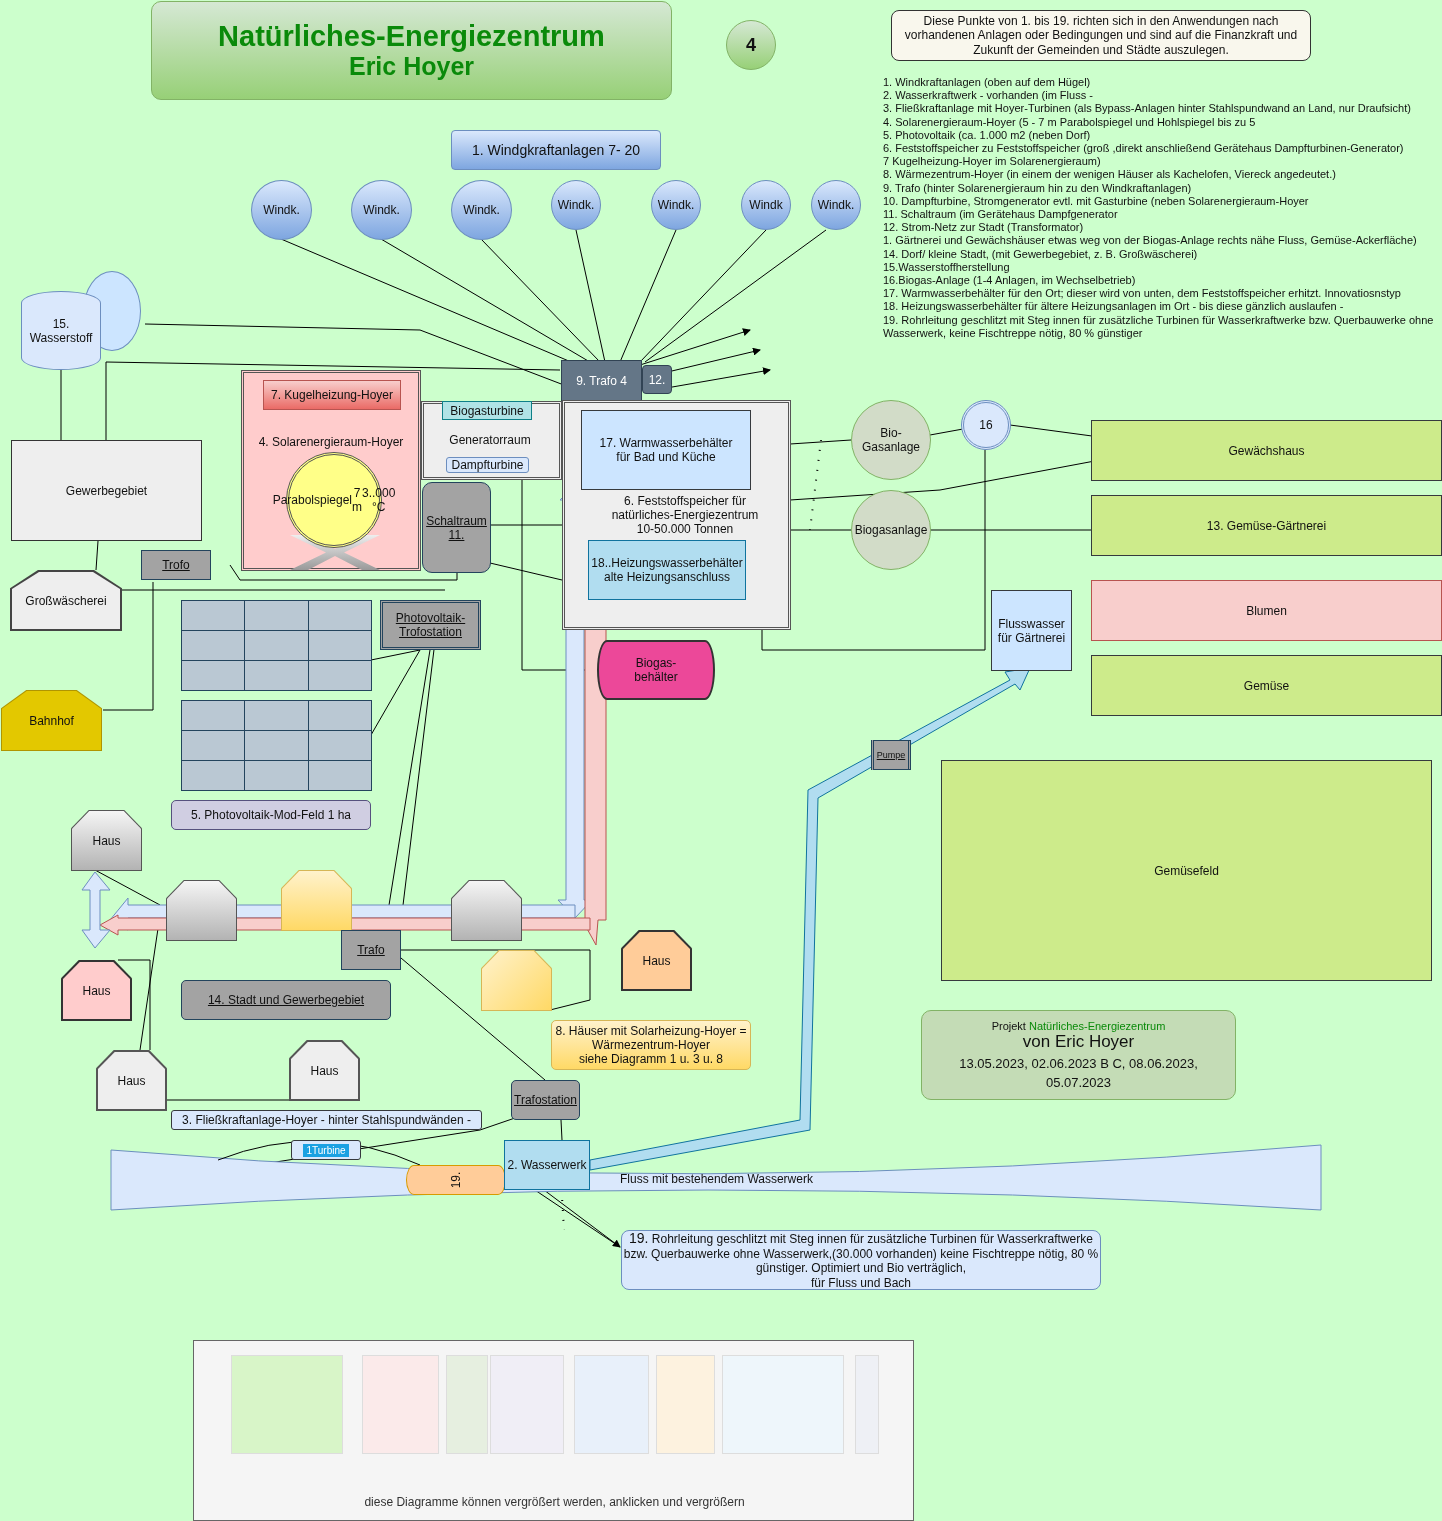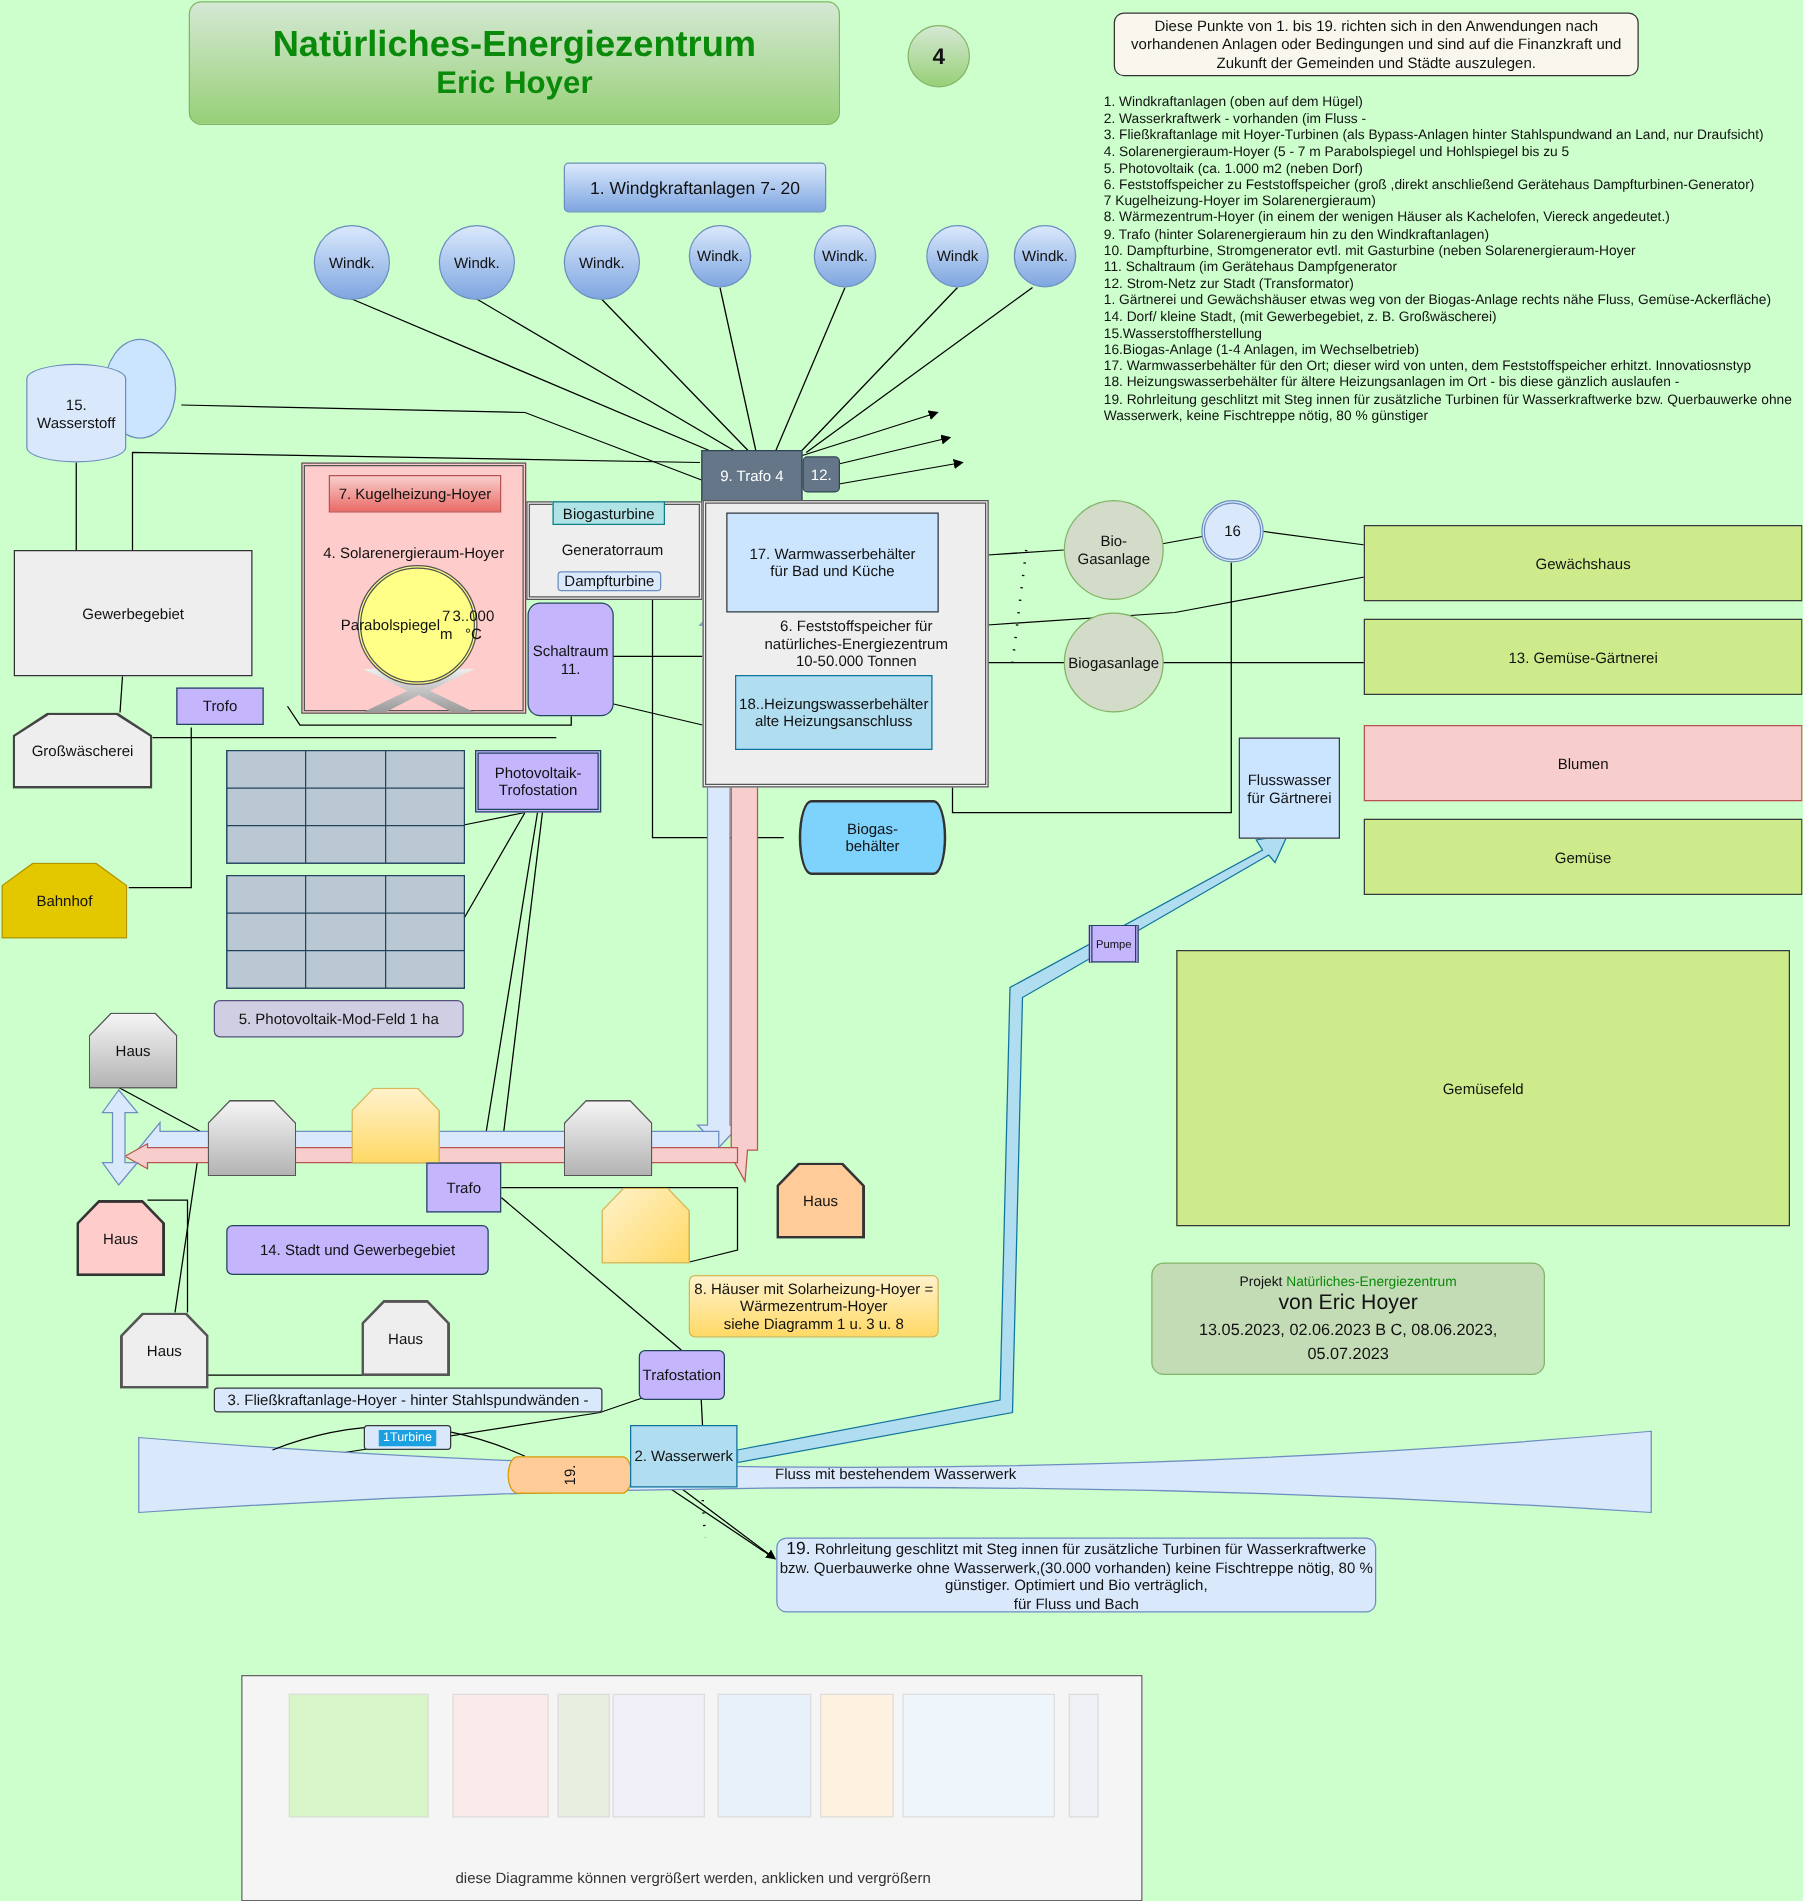--- a/index.html
+++ b/index.html
@@ -15,21 +15,21 @@
   .page-num { left:726px; top:20px; width:50px; height:50px; border-radius:50%; border:1px solid #82b366;
               background:linear-gradient(#d5e8d4,#97d077); font-weight:bold; font-size:18px; }
   .note-box { left:891px; top:10px; width:420px; height:51px; border:1px solid #333; border-radius:8px; background:#f9f7ed; font-size:12px; line-height:1.2; padding:2px 8px; }
   .legend { left:883px; top:76px; width:559px; font-size:11px; line-height:13.2px; }
   .legend div { white-space:normal; }
   .wind-title { left:451px; top:130px; width:210px; height:40px; border:1px solid #6c8ebf; border-radius:4px;
                 background:linear-gradient(#dae8fc,#7ea6e0); font-size:14px; }
   .wind { border:1px solid #6c8ebf; border-radius:50%; background:linear-gradient(#dae8fc,#7ea6e0); font-size:12px; }
   .cyl { left:21px; top:291px; width:80px; height:79px; }
   .gray-box { background:#eeeeee; border:1px solid #333; }
-  .slate { background:#c4b5fd; border:1px solid #23445d; }
+  .slate { background:#a3a3a3; border:1px solid #23445d;text-decoration:underline; }
   .green-field { background:#cdeb8b; border:1px solid #36393d; font-size:12px; }
   .pink-field { background:#f8cecc; border:1px solid #b85450; font-size:12px; }
   .house { clip-path:polygon(25% 0,75% 0,100% 30%,100% 100%,0 100%,0 30%); }
   .pv-grid { display:grid; grid-template-columns:repeat(3,1fr); grid-template-rows:repeat(3,1fr); border:1px solid #23445d; background:#23445d; gap:1px; }
   .pv-grid div { background:#bac8d3; }
   .river-label { left:620px; top:1172px; font-size:12px; }
   .project-box { left:921px; top:1010px; width:315px; height:90px; border:1px solid #82b366; border-radius:10px; background:#c4dcb6; flex-direction:column; }
   .gallery { left:193px; top:1340px; width:721px; height:181px; border:1px solid #666; background:#f5f5f5; }
   .thumb { position:absolute; top:14px; height:97px; border:1px solid #ddd; }
 </style>
@@ -187,21 +187,21 @@
 <div class="abs center" style="left:590px;top:492px;width:190px;height:46px;flex-direction:column">
   <span>6. Feststoffspeicher für</span>
   <span>natürliches-Energiezentrum</span>
   <span>10-50.000 Tonnen</span>
 </div>
 <div class="abs center" style="left:588px;top:540px;width:158px;height:60px;background:#b1ddf0;border:1px solid #10739e;flex-direction:column">
   <span>18..Heizungswasserbehälter</span>
   <span>alte Heizungsanschluss</span>
 </div>
 
-<div class="abs center" style="left:639px;top:640px;width:118px;height:60px;background:#7dd3fc;border:2px solid #333;border-radius:10px/30px;flex-direction:column">
+<div class="abs center" style="left:597px;top:640px;width:118px;height:60px;background:#ec4899;border:2px solid #333;border-radius:10px/30px;flex-direction:column">
   <span>Biogas-</span>
   <span>behälter</span>
 </div>
 
 <div class="abs slate center" style="left:380px;top:600px;width:101px;height:50px;border:3px double #23445d;flex-direction:column">
   <span>Photovoltaik-</span>
   <span>Trofostation</span>
 </div>
 <div class="abs pv-grid" style="left:181px;top:600px;width:191px;height:91px">
     <div></div>

